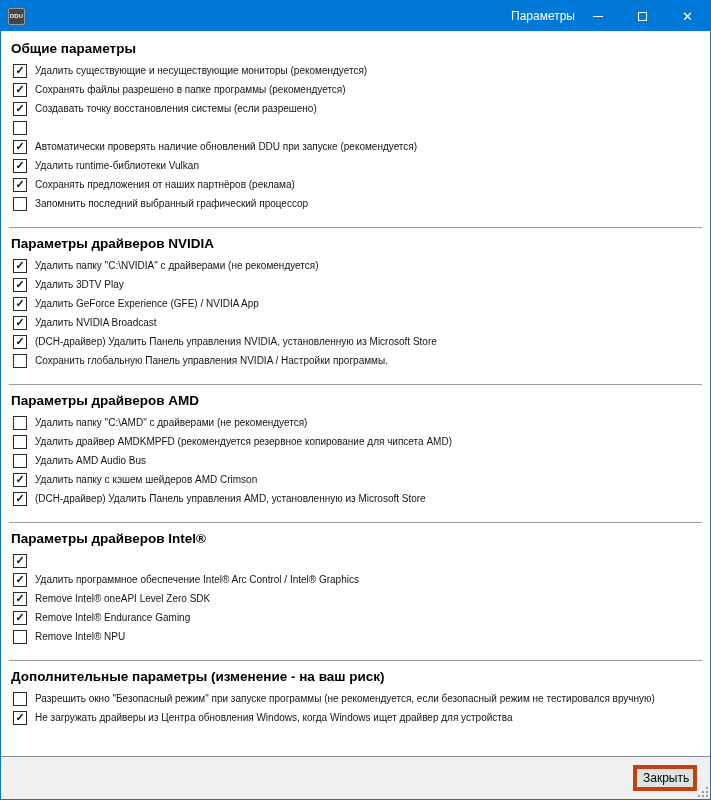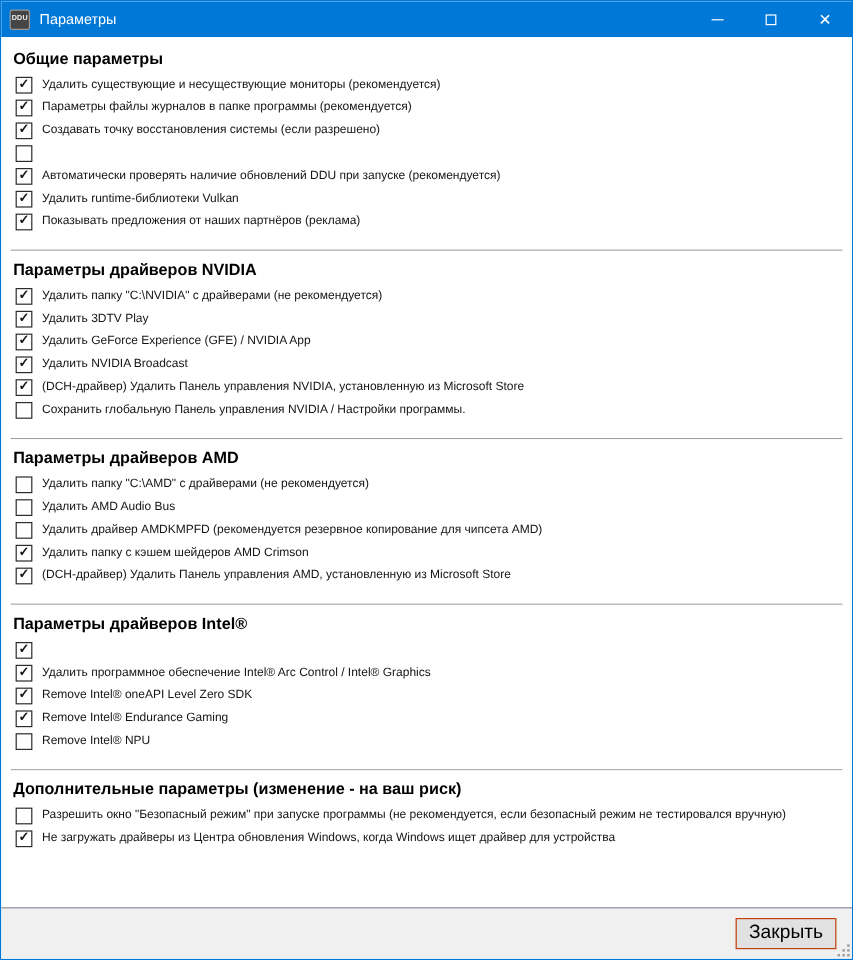--- a/index.html
+++ b/index.html
@@ -13,21 +13,21 @@
     box-sizing: border-box;
     border: 1px solid #0078d7;
     background: #fff;
     display: flex; flex-direction: column;
     overflow: hidden;
   }
   
   .titlebar {
     height: 30px; flex-shrink: 0;
     background: #0078d7;
-    display: flex; align-items: center;
+    display: flex; align-items: center; text-align: right;
   }
   .app-icon {
     width: 17px; height: 17px;
     margin-left: 7px;
     background: #454545;
     border: 1px solid #9a9a9a;
     border-radius: 2px;
     box-sizing: border-box;
     color: #f2f2f2;
     font-size: 6px; font-weight: bold;
@@ -90,25 +90,25 @@
 
   
   .footer {
     height: 42px; flex-shrink: 0;
     background: #f0f0f0;
     border-top: 1px solid #8a9099;
     position: relative;
   }
   .btn {
     position: absolute; right: 13px; top: 8px;
-    width: 84px; height: 26px;
+    width: 64px; height: 26px;
     background: #e1e1e1;
-    border: 1px solid #c2410c;
+    border: 4px solid #c2410c;
     font-family: "Liberation Sans", sans-serif;
-    font-size: 16px; color: #000;
+    font-size: 12px; color: #000;
     cursor: default;
   }
   .grip {
     position: absolute; right: 2px; bottom: 2px;
     width: 12px; height: 12px;
   }
   .grip::before {
     content: "";
     position: absolute; right: 0; bottom: 0;
     width: 2px; height: 2px;
@@ -143,40 +143,44 @@
   </div>
 
   <div class="content" id="sections-container">
       <div class="section-header">Общие параметры</div>
       <div class="row">
         <span class="cb">✓</span>
         <span class="lbl">Удалить существующие и несуществующие мониторы (рекомендуется)</span>
       </div>
       <div class="row">
         <span class="cb">✓</span>
-        <span class="lbl">Параметры файлы журналов в папке программы (рекомендуется)</span>
+        <span class="lbl">Сохранять файлы разрешено в папке программы (рекомендуется)</span>
       </div>
       <div class="row">
         <span class="cb">✓</span>
         <span class="lbl">Создавать точку восстановления системы (если разрешено)</span>
       </div>
       <div class="row">
         <span class="cb"></span>
       </div>
       <div class="row">
         <span class="cb">✓</span>
         <span class="lbl">Автоматически проверять наличие обновлений DDU при запуске (рекомендуется)</span>
       </div>
       <div class="row">
         <span class="cb">✓</span>
         <span class="lbl">Удалить runtime-библиотеки Vulkan</span>
       </div>
       <div class="row">
         <span class="cb">✓</span>
-        <span class="lbl">Показывать предложения от наших партнёров (реклама)</span>
+        <span class="lbl">Сохранять предложения от наших партнёров (реклама)</span>
+      </div>
+      <div class="row">
+        <span class="cb"></span>
+        <span class="lbl">Запомнить последний выбранный графический процессор</span>
       </div>
       <div class="divider"></div>
       <div class="section-header">Параметры драйверов NVIDIA</div>
       <div class="row">
         <span class="cb">✓</span>
         <span class="lbl">Удалить папку "C:\NVIDIA" с драйверами (не рекомендуется)</span>
       </div>
       <div class="row">
         <span class="cb">✓</span>
         <span class="lbl">Удалить 3DTV Play</span>
@@ -198,25 +202,25 @@
         <span class="lbl">Сохранить глобальную Панель управления NVIDIA / Настройки программы.</span>
       </div>
       <div class="divider"></div>
       <div class="section-header">Параметры драйверов AMD</div>
       <div class="row">
         <span class="cb"></span>
         <span class="lbl">Удалить папку "C:\AMD" с драйверами (не рекомендуется)</span>
       </div>
       <div class="row">
         <span class="cb"></span>
+        <span class="lbl">Удалить драйвер AMDKMPFD (рекомендуется резервное копирование для чипсета AMD)</span>
+      </div>
+      <div class="row">
+        <span class="cb"></span>
         <span class="lbl">Удалить AMD Audio Bus</span>
-      </div>
-      <div class="row">
-        <span class="cb"></span>
-        <span class="lbl">Удалить драйвер AMDKMPFD (рекомендуется резервное копирование для чипсета AMD)</span>
       </div>
       <div class="row">
         <span class="cb">✓</span>
         <span class="lbl">Удалить папку с кэшем шейдеров AMD Crimson</span>
       </div>
       <div class="row">
         <span class="cb">✓</span>
         <span class="lbl">(DCH-драйвер) Удалить Панель управления AMD, установленную из Microsoft Store</span>
       </div>
       <div class="divider"></div>

